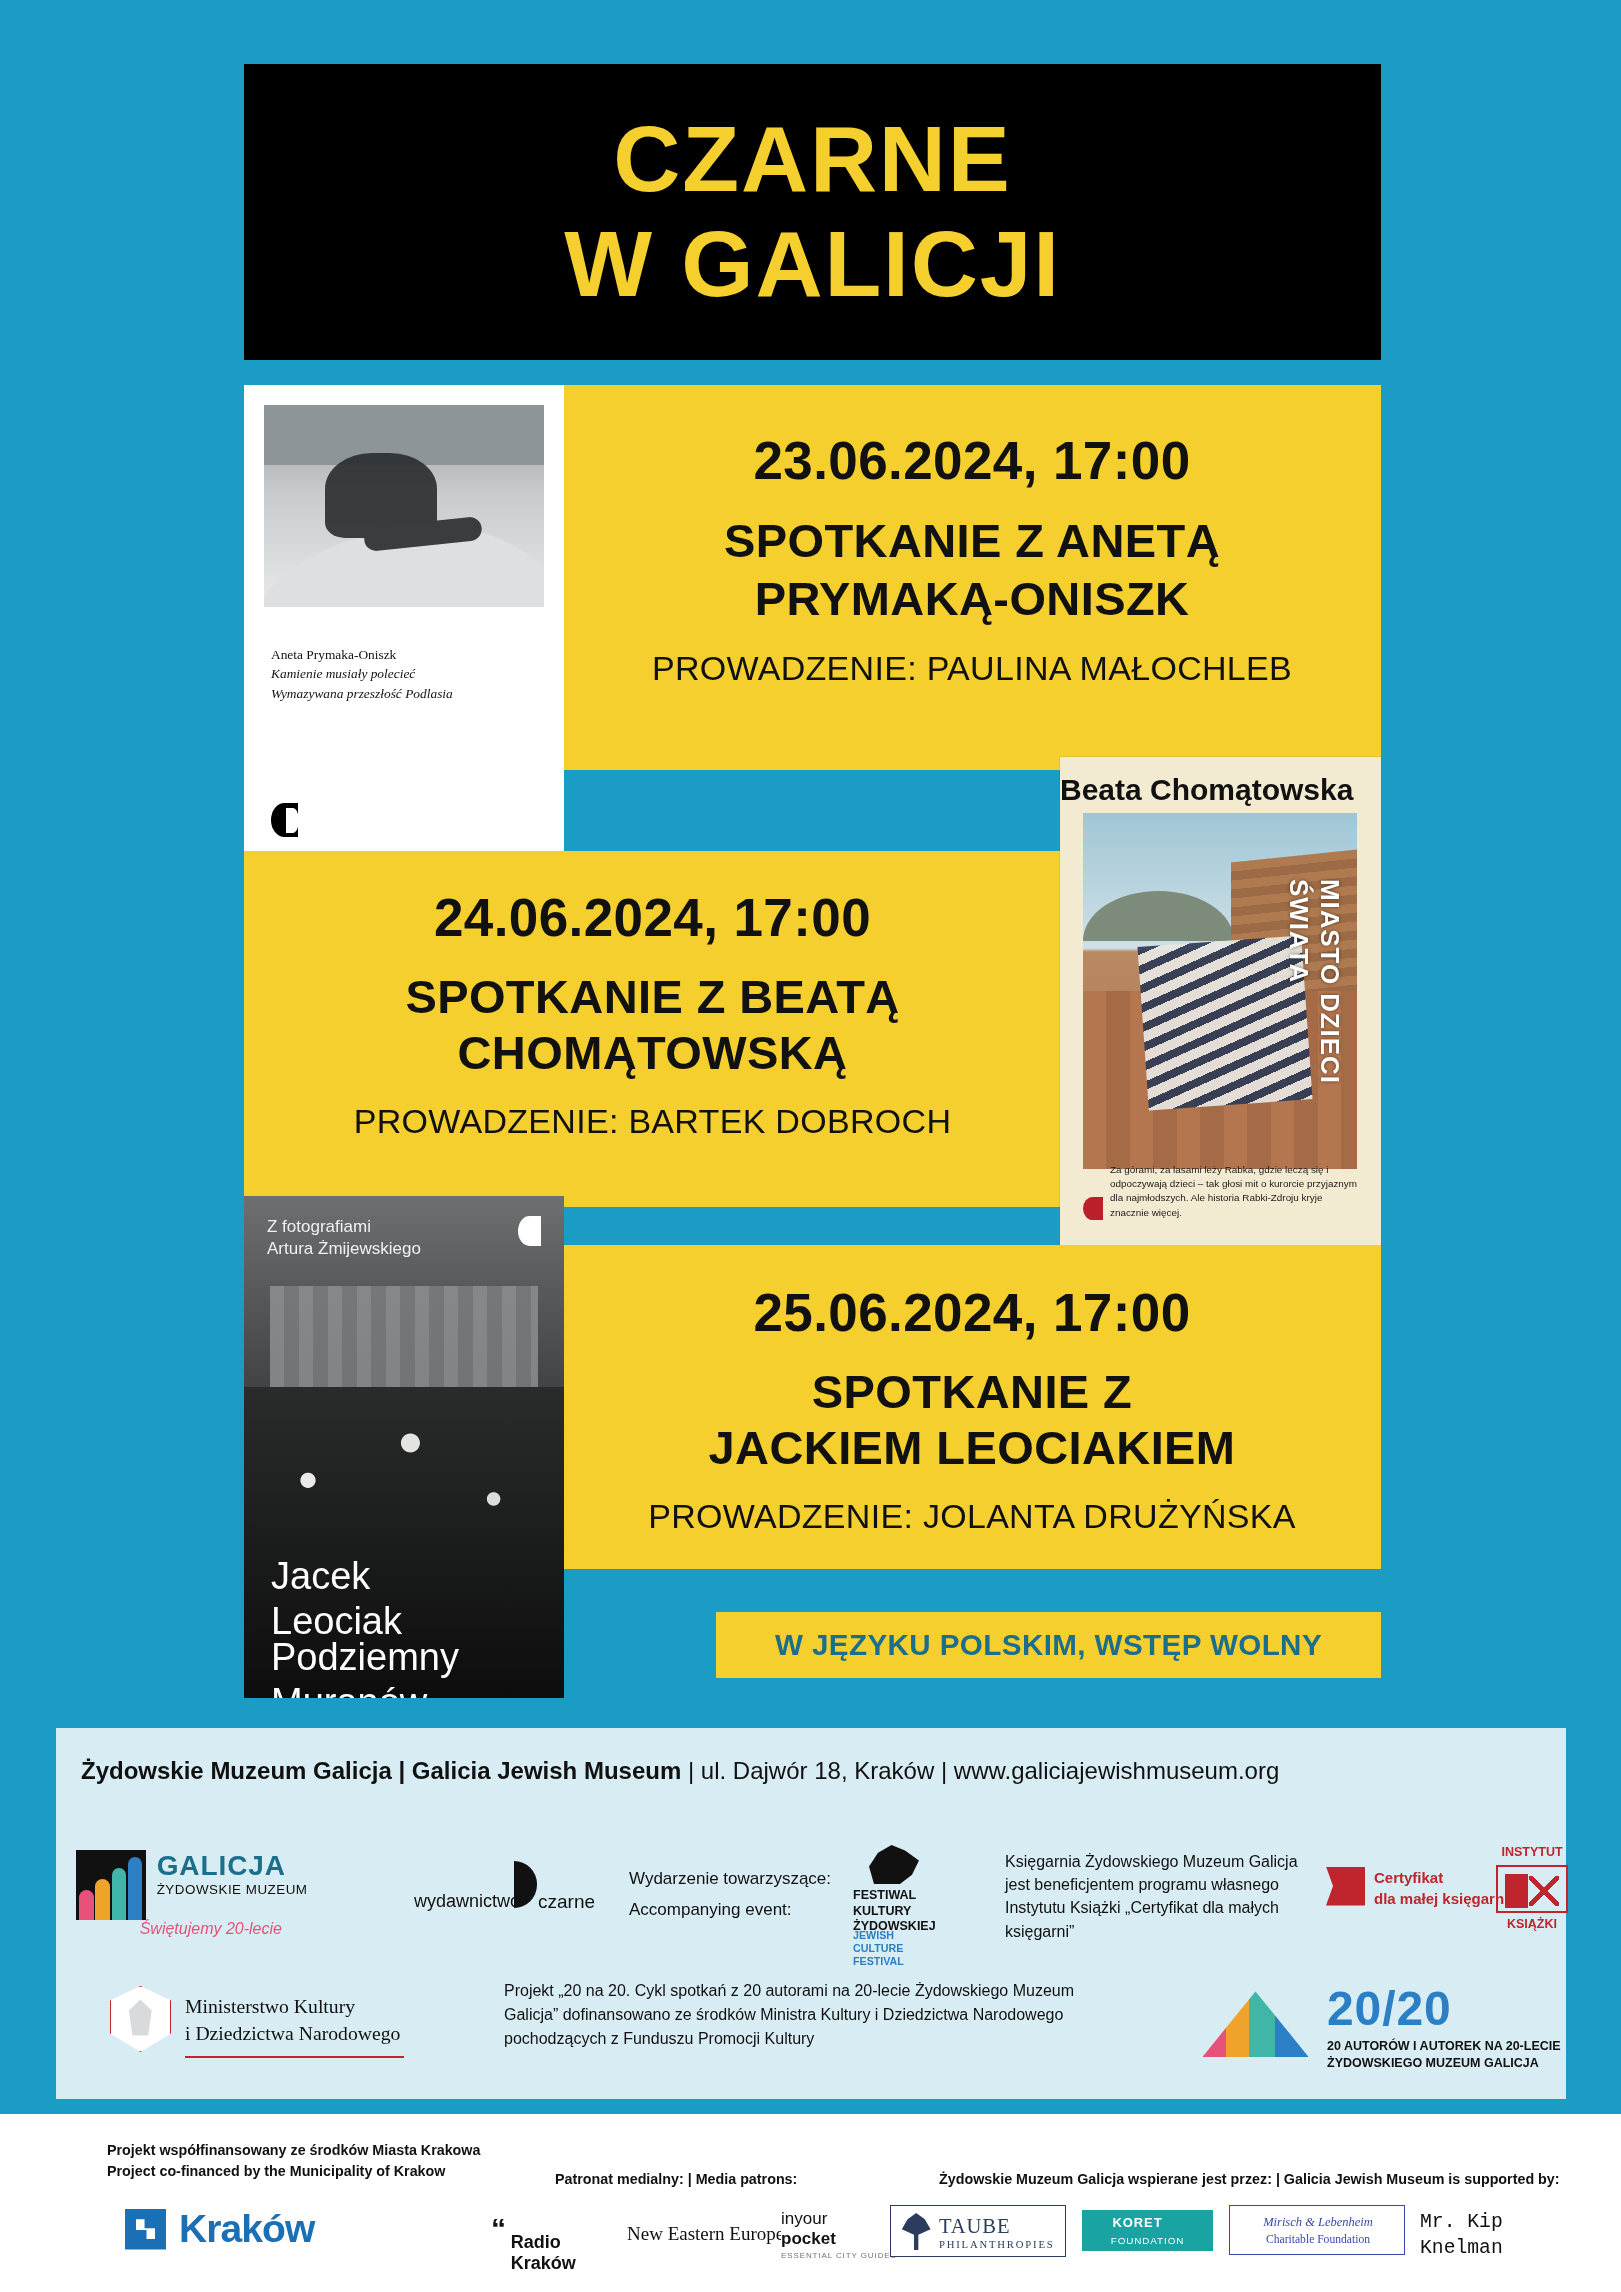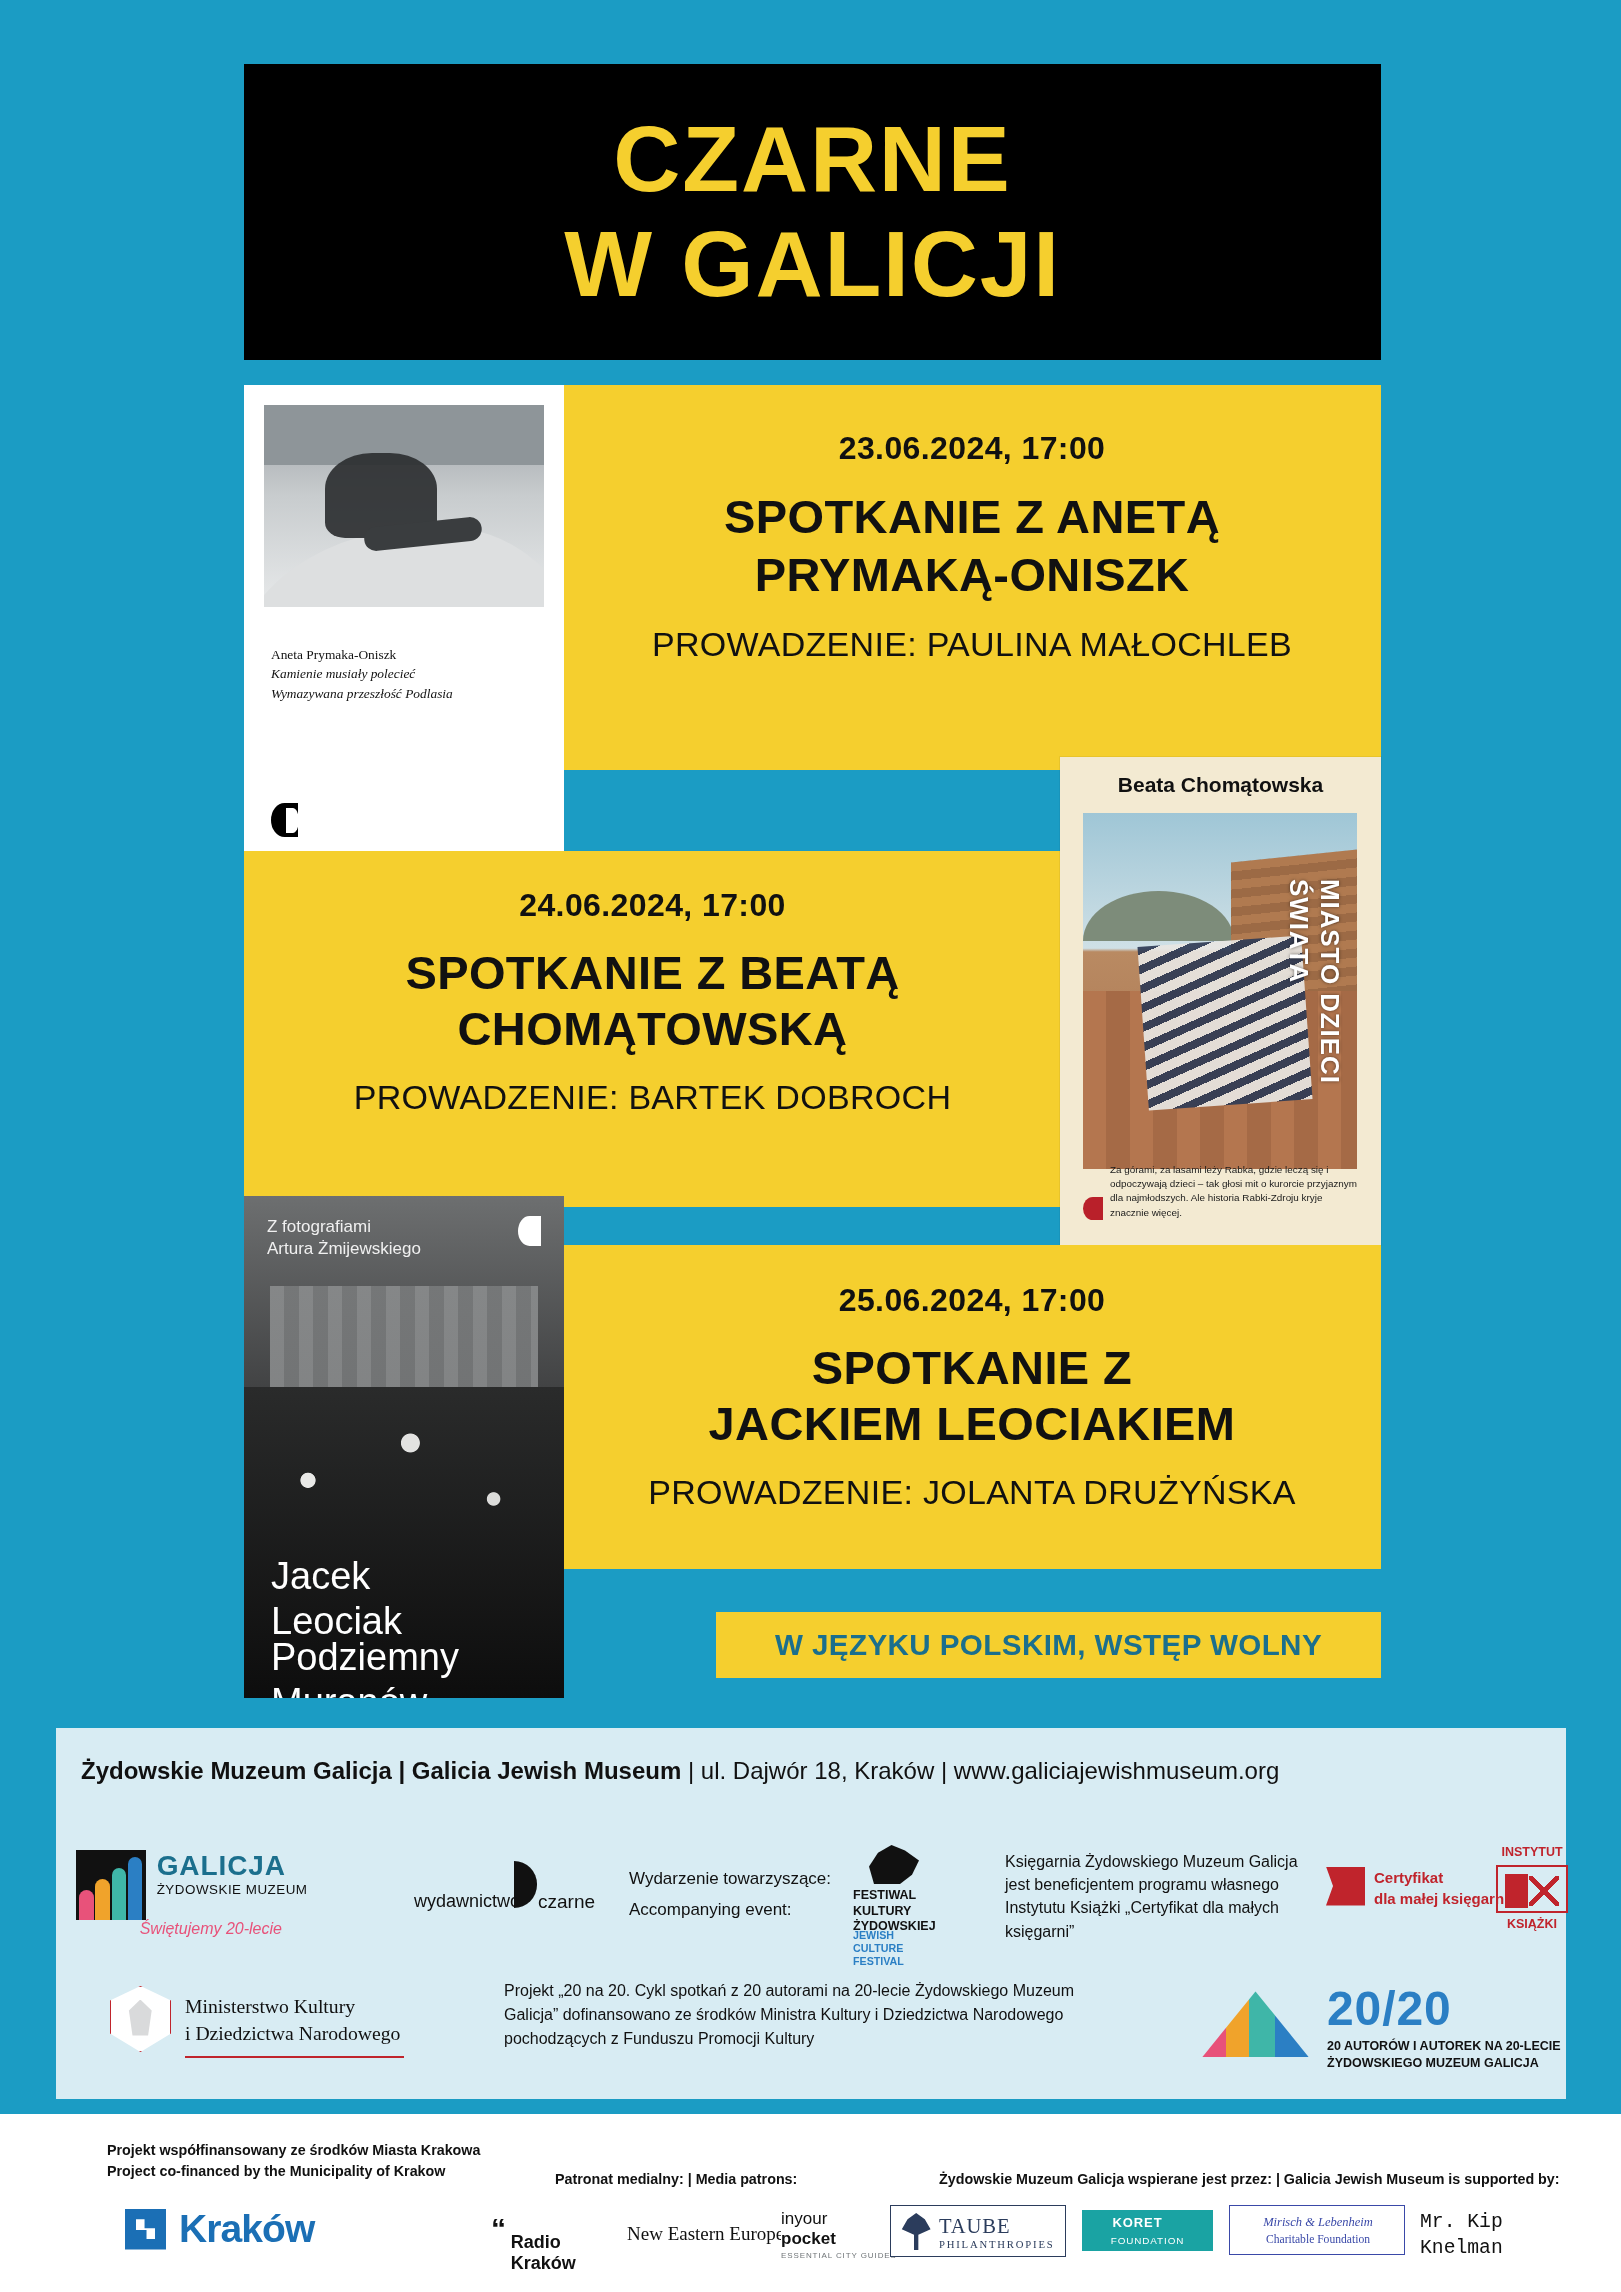--- a/index.html
+++ b/index.html
@@ -107,21 +107,21 @@
     content: "";
     position: absolute;
     right: -0.9px; top: 4.5px;
     width: 12.5px; height: 25px;
     background: #fff;
     border-radius: 0 50% 50% 0 / 0 50% 50% 0;
   }
 
   .ev-date {
     font-weight: bold;
-    font-size: 32px;
+    font-size: 53px;
     color: #111;
     text-align: center;
     letter-spacing: 0.4px;
   }
   .ev-head {
     font-weight: bold;
     font-size: 47px;
     color: #111;
     text-align: center;
     line-height: 1.16;
@@ -160,23 +160,23 @@
     position: absolute;
     left: 1060px; top: 757px;
     width: 321px; height: 488px;
     background: #f3ead2;
     box-shadow: 0 0 0 0.9px rgba(0,0,0,.06);
   }
   .ev2-author {
     position: absolute;
     left: 0; top: 16px;
     width: 100%;
-    text-align: center;
+    text-align: left;
     font-weight: bold;
-    font-size: 21px;
+    font-size: 30px;
     color: #111;
   }
   .ev2-img {
     position: absolute;
     left: 23px; top: 56px;
     width: 274px; height: 356px;
     background: linear-gradient(180deg,#9fc6d6 0%, #cfe0e6 38%, #b98a62 39%, #a56f4d 100%);
     overflow: hidden;
   }
   .ev2-img .wall {

